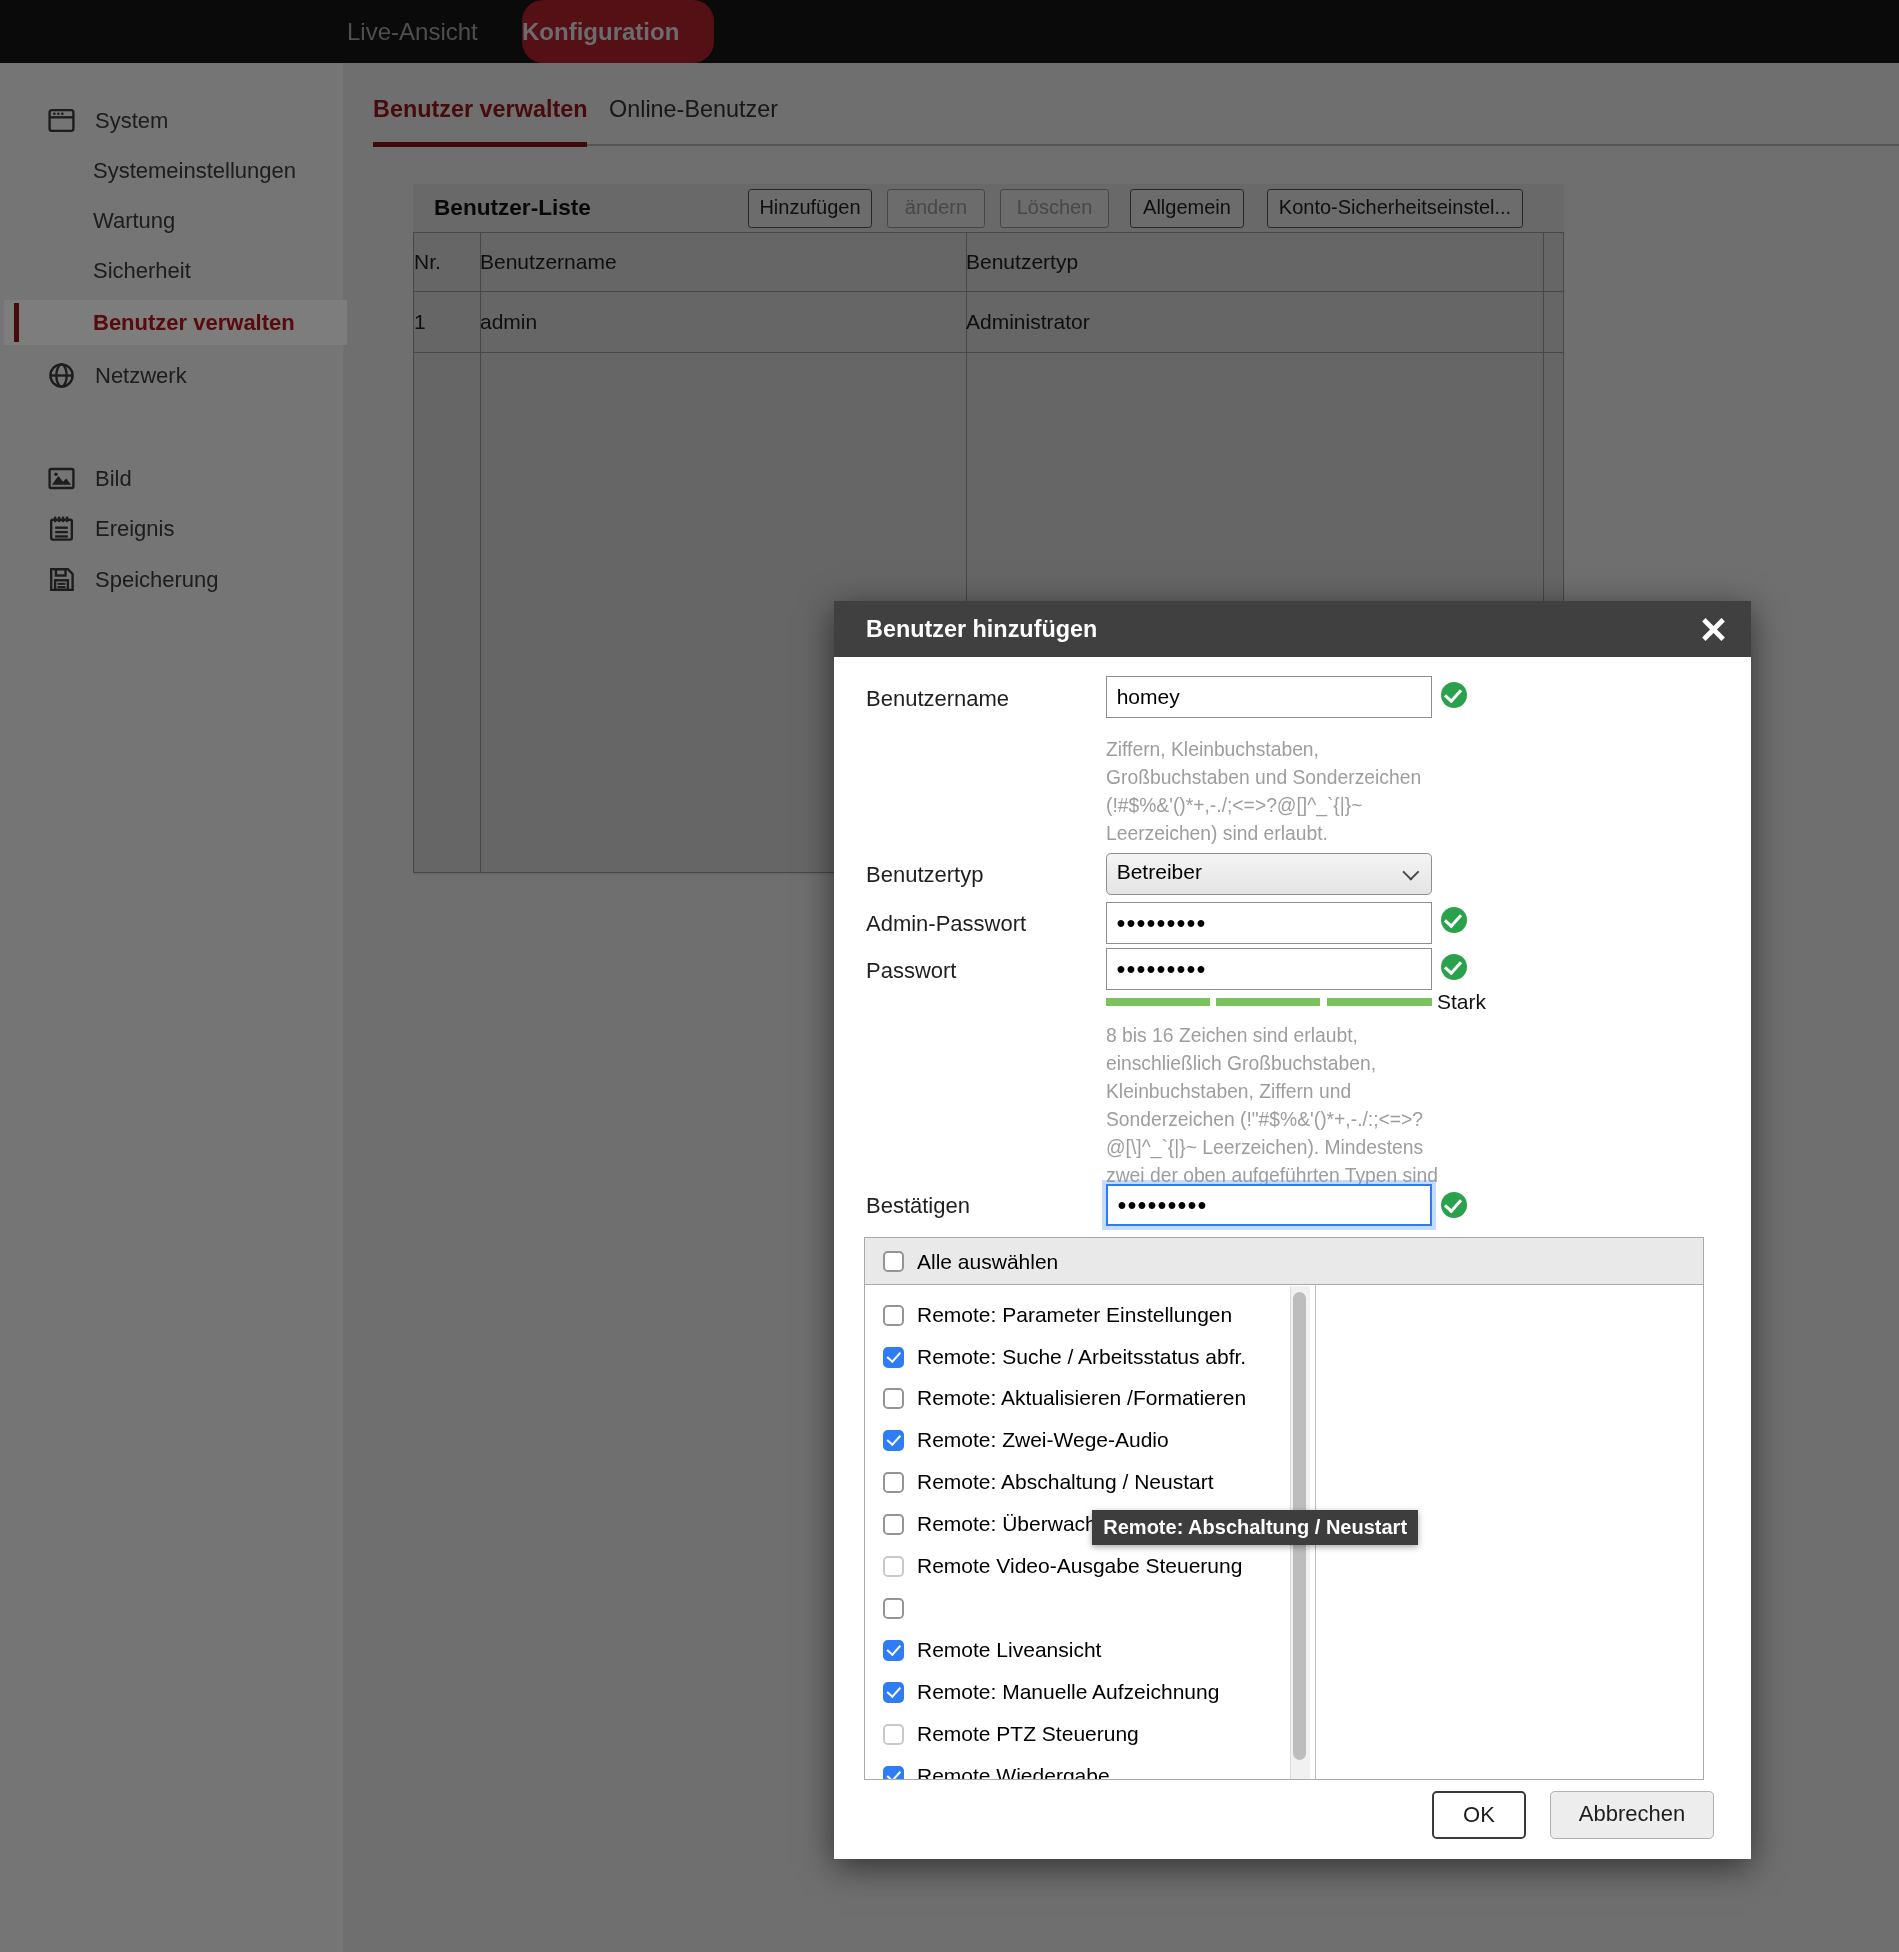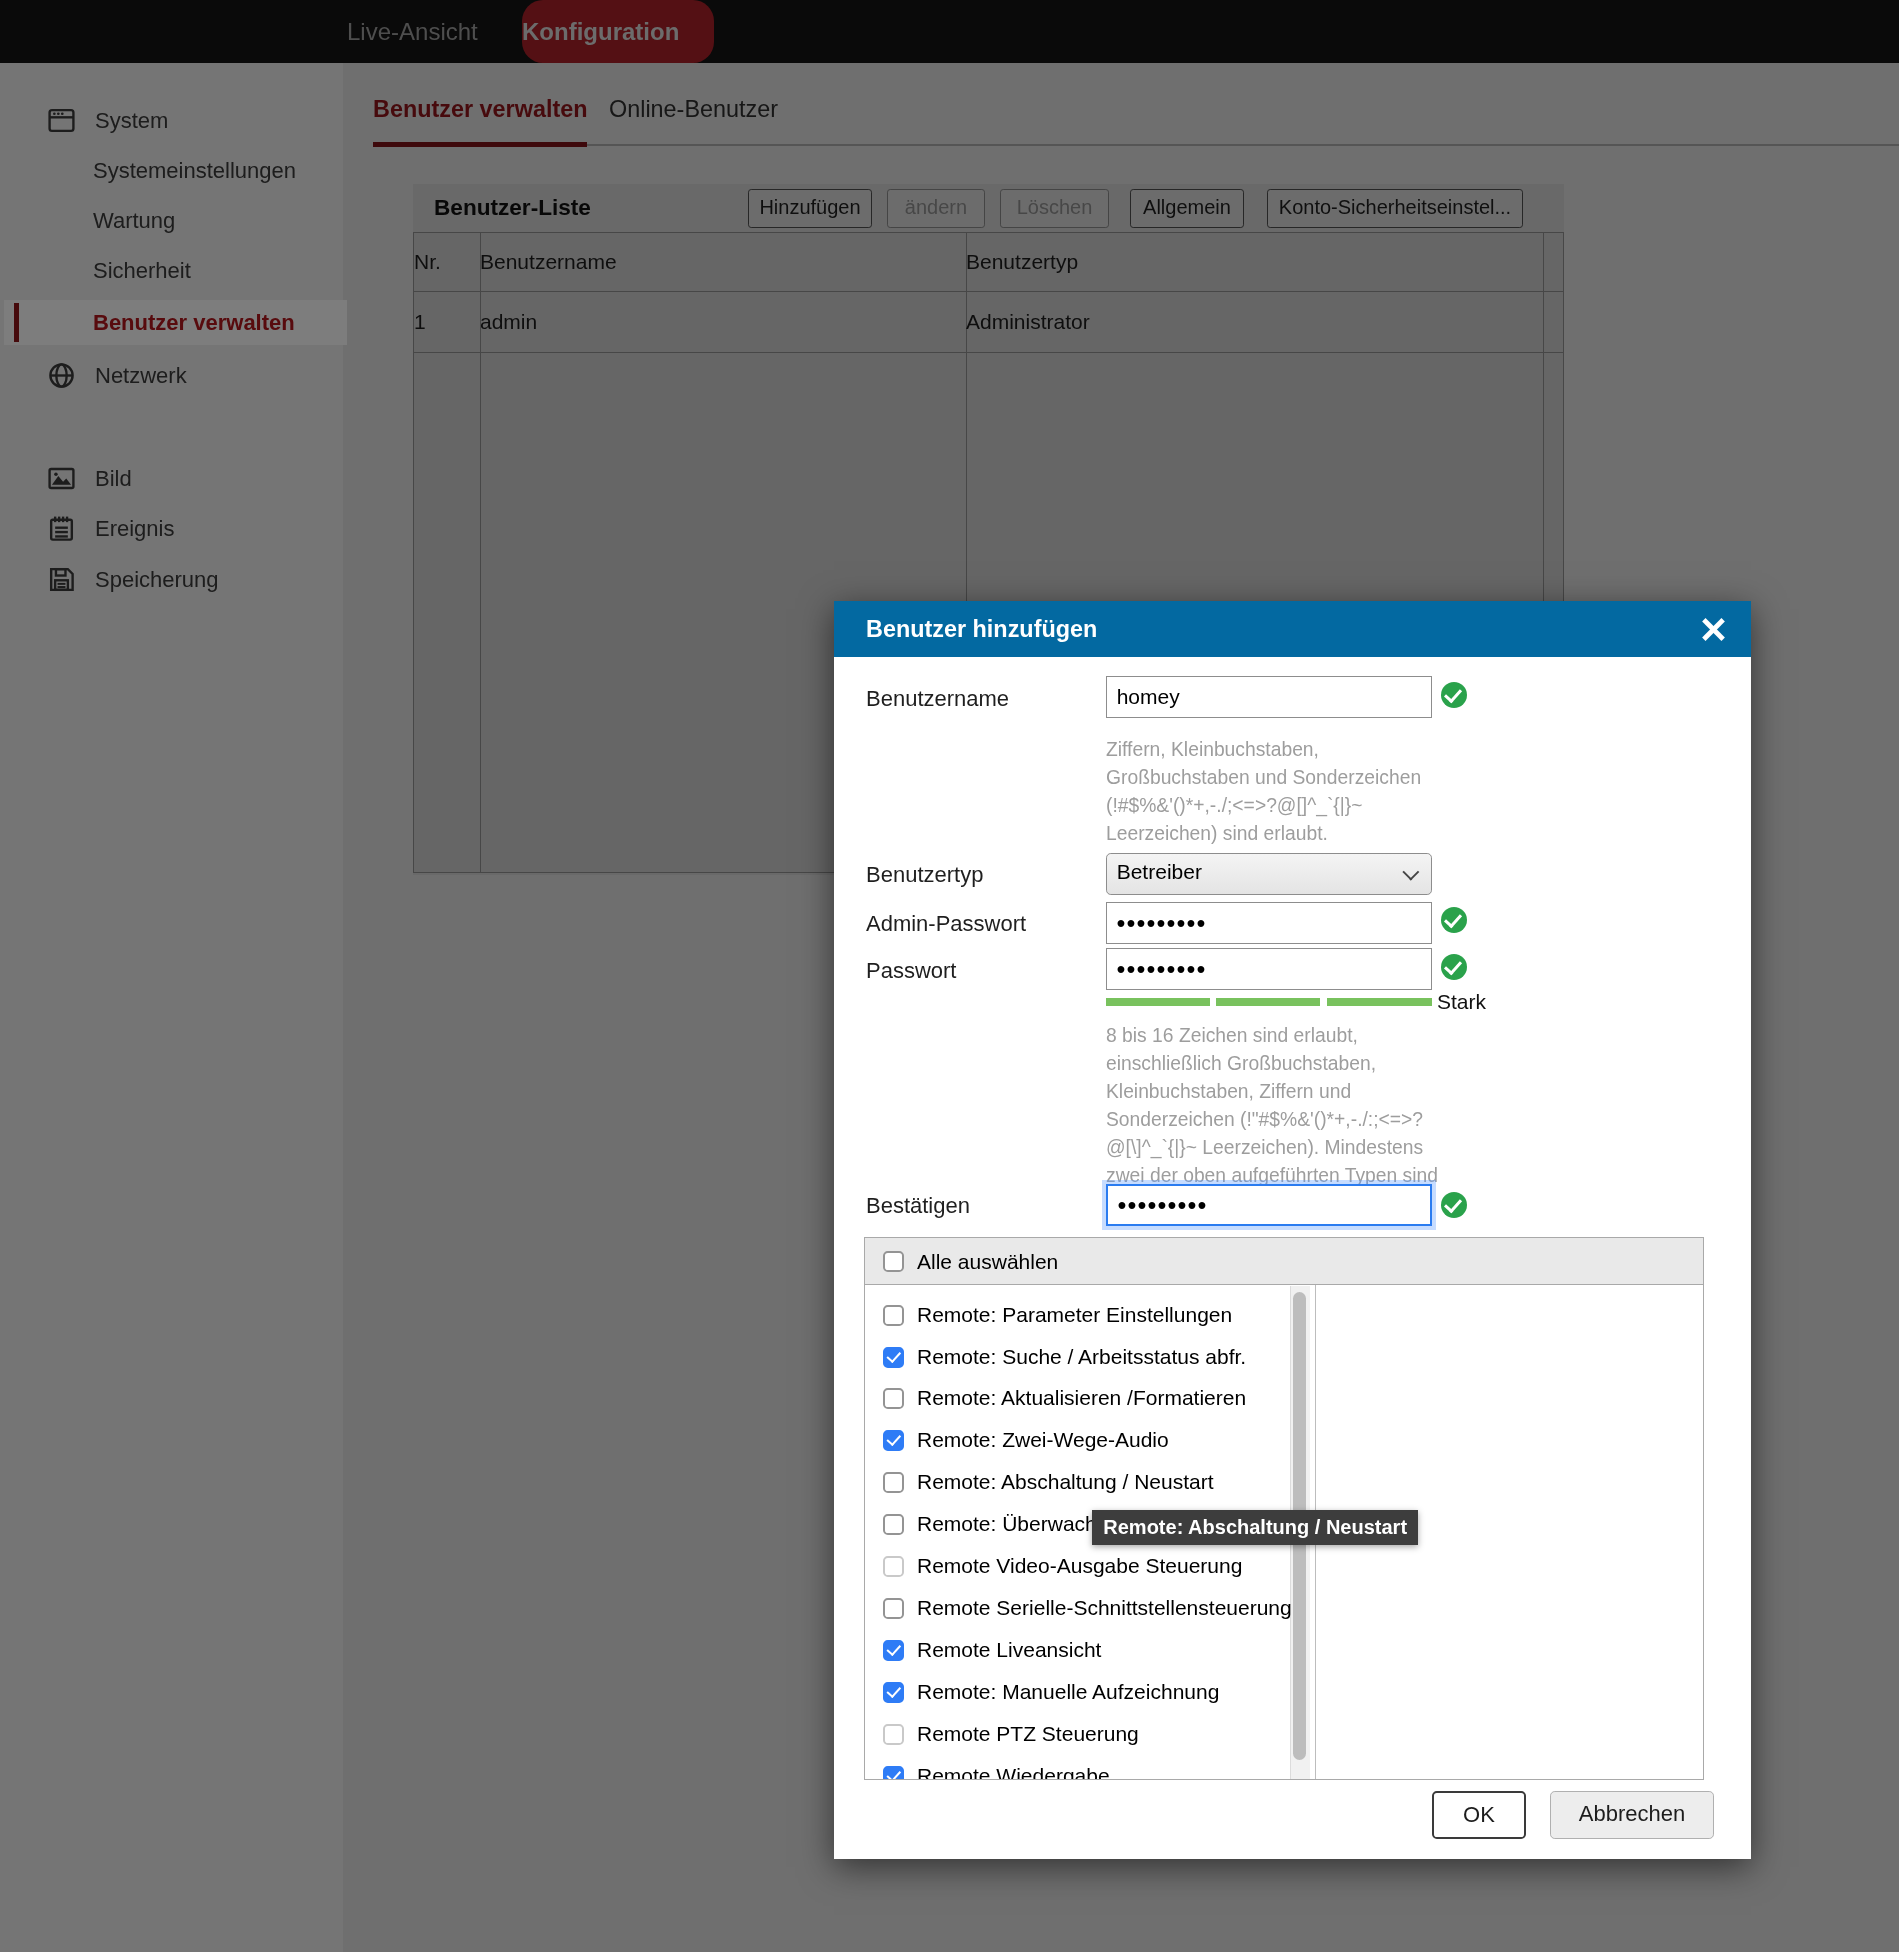--- a/index.html
+++ b/index.html
@@ -36,21 +36,21 @@
   .vline{position:absolute;top:0;bottom:0;width:0.8px;background:#8f8f8f;}
   .hline{position:absolute;left:0;right:0;height:0.8px;background:#8f8f8f;}
   .tcell{position:absolute;font-size:21px;color:#1c1c1c;}
 
   
   .overlay{position:absolute;left:0;top:0;width:1899px;height:1952px;background:rgba(0,0,0,0.5);z-index:10;}
 
   
   .dialog{position:absolute;left:834px;top:601px;width:917px;height:1258px;background:#ffffff;z-index:20;
           box-shadow:0 8px 32px rgba(0,0,0,0.55);}
-  .dlg-titlebar{position:absolute;left:0;top:0;width:917px;height:56px;background:#0369a1;}
+  .dlg-titlebar{position:absolute;left:0;top:0;width:917px;height:56px;background:#404040;}
   .dlg-title{position:absolute;left:32px;top:0;height:56px;line-height:56px;color:#fff;font-size:23.4px;font-weight:bold;}
   .dlg-close{position:absolute;right:22.6px;top:13.7px;width:29px;height:29px;cursor:pointer;}
 
   .f-label{position:absolute;left:32px;font-size:22px;color:#1f1f1f;white-space:nowrap;}
   .f-input{position:absolute;left:272px;width:326px;height:42px;box-sizing:border-box;border:1.6px solid #8d8d8d;border-radius:0;
            font-family:inherit;font-size:21px;padding:0 9.7px;color:#000;background:#fff;}
   .f-input.pwd{font-size:24px;font-weight:bold;letter-spacing:1.6px;}
   .f-input.focused{border:2.4px solid #2b7cf0;box-shadow:0 0 0 4px rgba(92,156,255,0.35);}
   .ok-dot{position:absolute;left:607px;width:26px;height:26px;border-radius:50%;background:#2aa24b;}
   .ok-dot::after{content:"";position:absolute;left:7.3px;top:4px;width:7.3px;height:13px;
@@ -292,21 +292,20 @@
       <div class="perm-row" style="top:265px;">
         <span class="cb"></span>
         <span class="plabel">Remote: Überwachung</span>
       </div>
       <div class="perm-row muted" style="top:307px;">
         <span class="cb"></span>
         <span class="plabel">Remote Video-Ausgabe Steuerung</span>
       </div>
       <div class="perm-row" style="top:349px;">
         <span class="cb"></span>
-        <span class="plabel">Remote Serielle-Schnittstellensteuerung</span>
       </div>
       <div class="perm-row checked" style="top:391px;">
         <span class="cb"></span>
         <span class="plabel">Remote Liveansicht</span>
       </div>
       <div class="perm-row checked" style="top:433px;">
         <span class="cb"></span>
         <span class="plabel">Remote: Manuelle Aufzeichnung</span>
       </div>
       <div class="perm-row muted" style="top:475px;">

